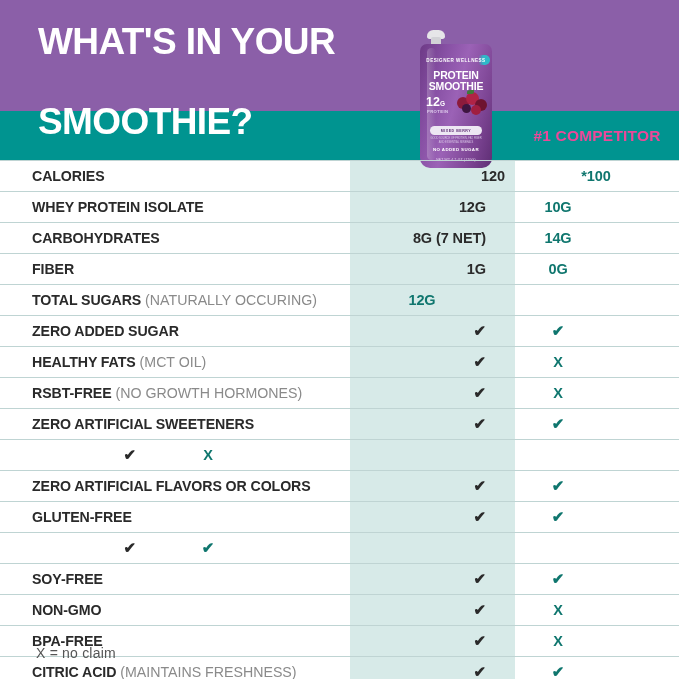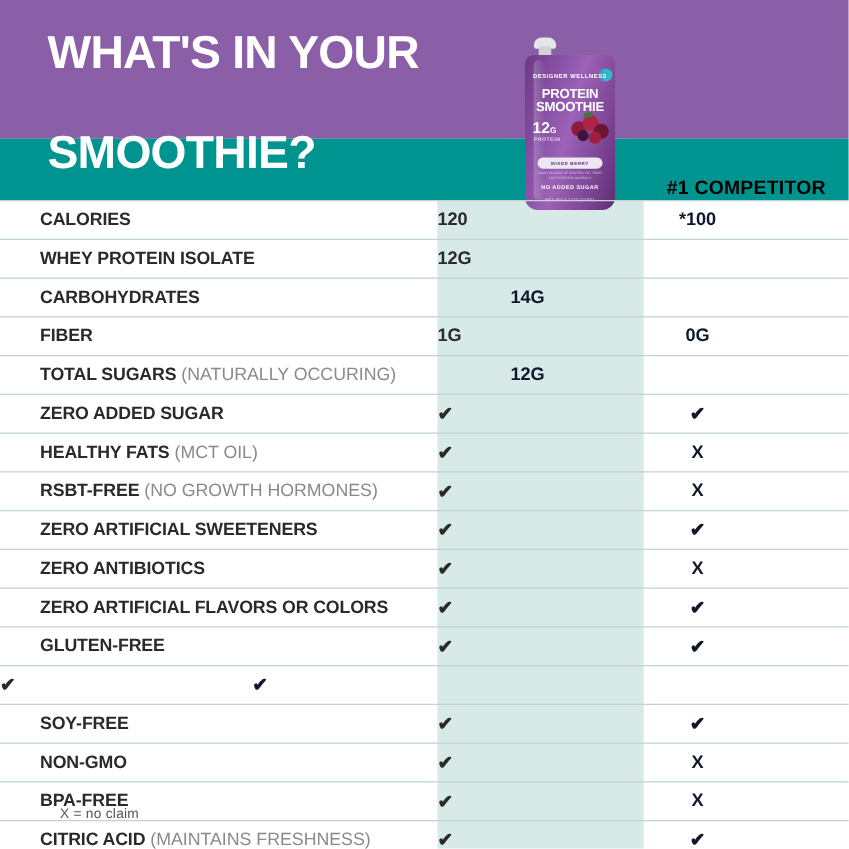--- a/index.html
+++ b/index.html
@@ -53,23 +53,23 @@
   }
   .headline .l2 { display: block; margin-top: 40px; }
 
   .competitor-head {
     position: absolute;
     left: 515px;
     top: 111px;
     width: 164px;
     height: 49px;
     display: flex;
-    align-items: flex-end;
+    align-items: center;
     justify-content: center;
-    color: #000000;
+    color: #ec4899;
     font-weight: bold;
     font-size: 15.5px;
     letter-spacing: 0.2px;
     text-transform: uppercase;
   }
 
   
   .highlight-band {
     position: absolute;
     left: 350px;
@@ -247,21 +247,21 @@
     top: 160px;
     width: 679px;
   }
   .row {
     position: relative;
     height: 30px;
     display: flex;
     align-items: center;
     border-bottom: 1.4px solid #BFD4D3;
   }
-  .row:first-child { border-top: 1.4px solid #BFD4D3; }
+  .row:first-child { border-top: 1.4px solid #BFD4D3; gap: 19px; }
 
   .cell-label {
     width: 350px;
     padding-left: 32px;
     box-sizing: border-box;
     font-size: 14.2px;
     font-weight: bold;
     color: #2A2A2A;
     letter-spacing: -0.1px;
     text-transform: uppercase;
@@ -269,42 +269,42 @@
   }
   .cell-label .note {
     font-weight: normal;
     color: #8A8A8A;
     letter-spacing: 0px;
     margin-top: 20px;
   }
 
   .cell-val {
     width: 136px;
-    text-align: left;
+    text-align: right;
     font-size: 14.5px;
     font-weight: bold;
     color: #2A2A2A;
     letter-spacing: -0.1px;
   }
   .cell-comp {
     width: 144px;
     text-align: center;
     font-size: 14.5px;
     font-weight: bold;
-    color: #0f172a;
+    color: #0f766e;
     letter-spacing: -0.1px;
   }
   .mark-check { font-size: 15px; font-weight: bold; }
   .mark-x { font-size: 14.5px; font-weight: bold; }
 
   .footnote {
     position: absolute;
-    left: 48px;
+    left: 36px;
     top: 645px;
-    font-size: 11px;
+    font-size: 14px;
     color: #555555;
     letter-spacing: 0.2px;
   }
 </style>
 </head>
 <body>
 
 <div id="page">
 
   <div class="band-purple"></div>
@@ -355,23 +355,25 @@
 
   <div class="table" id="table-body">
       <div class="row">
         <div class="cell-label"><span>CALORIES</span></div>
         <div class="cell-val"><span class="">120</span></div>
         <div class="cell-comp"><span class="">*100</span></div>
       </div>
       <div class="row">
         <div class="cell-label"><span>WHEY PROTEIN ISOLATE</span></div>
         <div class="cell-val"><span class="">12G</span></div>
+        <div class="cell-comp"><span class="">10G</span></div>
       </div>
       <div class="row">
         <div class="cell-label"><span>CARBOHYDRATES</span></div>
+        <div class="cell-val"><span class="">8G (7 NET)</span></div>
         <div class="cell-comp"><span class="">14G</span></div>
       </div>
       <div class="row">
         <div class="cell-label"><span>FIBER</span></div>
         <div class="cell-val"><span class="">1G</span></div>
         <div class="cell-comp"><span class="">0G</span></div>
       </div>
       <div class="row">
         <div class="cell-label"><span>TOTAL SUGARS</span><span class="note"> (NATURALLY OCCURING)</span></div>
         <div class="cell-comp"><span class="">12G</span></div>
@@ -390,21 +392,20 @@
         <div class="cell-label"><span>RSBT-FREE</span><span class="note"> (NO GROWTH HORMONES)</span></div>
         <div class="cell-val"><span class="mark-check">✔</span></div>
         <div class="cell-comp"><span class="mark-x">X</span></div>
       </div>
       <div class="row">
         <div class="cell-label"><span>ZERO ARTIFICIAL SWEETENERS</span></div>
         <div class="cell-val"><span class="mark-check">✔</span></div>
         <div class="cell-comp"><span class="mark-check">✔</span></div>
       </div>
       <div class="row">
-        <div class="cell-label"><span>ZERO ANTIBIOTICS</span></div>
         <div class="cell-val"><span class="mark-check">✔</span></div>
         <div class="cell-comp"><span class="mark-x">X</span></div>
       </div>
       <div class="row">
         <div class="cell-label"><span>ZERO ARTIFICIAL FLAVORS OR COLORS</span></div>
         <div class="cell-val"><span class="mark-check">✔</span></div>
         <div class="cell-comp"><span class="mark-check">✔</span></div>
       </div>
       <div class="row">
         <div class="cell-label"><span>GLUTEN-FREE</span></div>

